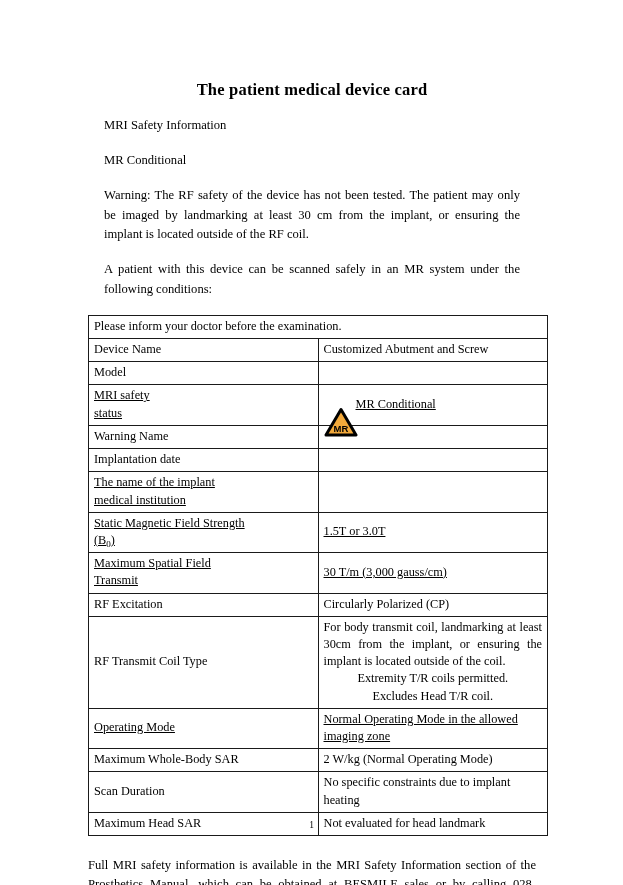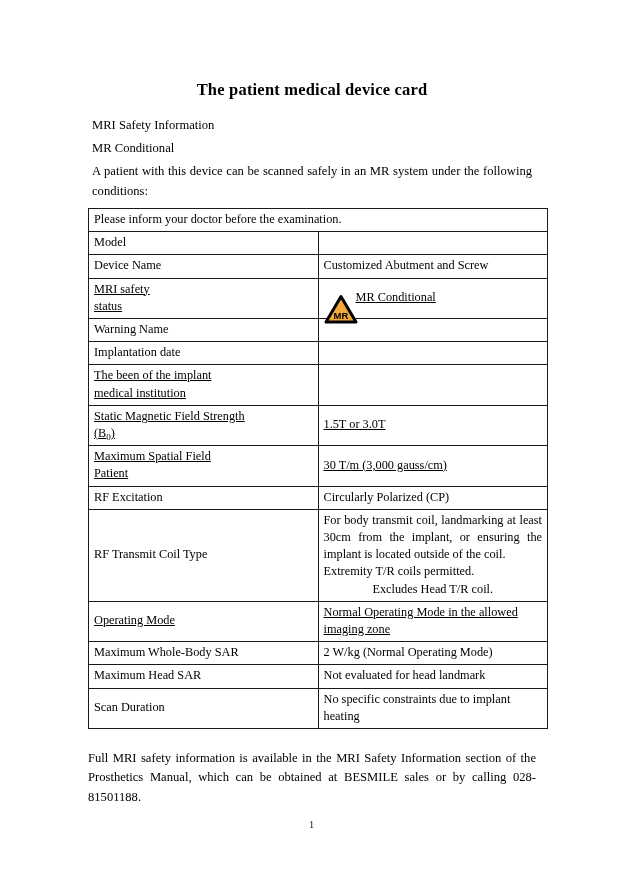--- a/index.html
+++ b/index.html
@@ -37,21 +37,21 @@
     font-weight: bold;
     letter-spacing: 0.2px;
     margin: 0;
     padding-top: 80px;
     line-height: 1.2;
   }
 
   .para {
     font-size: 12.6px;
     line-height: 19.3px;
-    margin: 4px;
+    margin: 16px;
     text-align: justify;
     text-justify: inter-word;
   }
   .para.tight { text-align: left; }
 
   .lead-block {
     margin-top: 16px;
   }
   .lead-block .para + .para { margin-top: 0; }
 
@@ -102,21 +102,21 @@
     display: flex;
     align-items: center;
     gap: 0px;
   }
   .mr-icon {
     display: inline-block;
     width: 34px;
     height: 30px;
     flex: 0 0 auto;
     position: relative;
-    top: 11px;
+    top: 17px;
   }
   .mr-label {
     font-size: 12.3px;
     margin-left: -2px;
   }
 
   
   .closing {
     margin-top: 20px;
     font-size: 12.6px;
@@ -143,37 +143,38 @@
 
 <div class="page">
 
   <div class="content">
 
     <h1 class="doc-title">The patient medical device card</h1>
 
     <div class="lead-block">
       <p class="para tight">MRI Safety Information</p>
       <p class="para tight">MR Conditional</p>
+      <p class="para">Warning: The RF safety of the device has not been tested. The patient may only be imaged by landmarking at least 30 cm from the implant, or ensuring the implant is located outside of the RF coil.</p>
       <p class="para">A patient with this device can be scanned safely in an MR system under the following conditions:</p>
     </div>
 
     <table class="mri-table">
       <tbody>
         <tr class="row-std">
           <td class="full" colspan="2">Please inform your doctor before the examination.</td>
         </tr>
 
         <tr class="row-std">
-          <td class="c1">Model</td>
-          <td class="c2"></td>
-        </tr>
-
-        <tr class="row-std">
           <td class="c1">Device Name</td>
           <td class="c2">Customized Abutment and Screw</td>
+        </tr>
+
+        <tr class="row-std">
+          <td class="c1">Model</td>
+          <td class="c2"></td>
         </tr>
 
         <tr class="row-tall">
           <td class="c1 toptext">
             <span>MRI safety</span><br>
             <span>status</span>
           </td>
           <td class="c2 midlabel">
             <span class="mr-cell-inner">
               <span class="mr-icon">
@@ -192,75 +193,75 @@
           <td class="c2"></td>
         </tr>
 
         <tr class="row-std">
           <td class="c1">Implantation date</td>
           <td class="c2"></td>
         </tr>
 
         <tr class="row-tall">
           <td class="c1 toptext">
-            <span>The been of the implant</span><br>
+            <span>The name of the implant</span><br>
             <span>medical institution</span>
           </td>
           <td class="c2"></td>
         </tr>
 
         <tr class="row-tall">
           <td class="c1 toptext">
             <span>Static Magnetic Field Strength</span><br>
             <span>(B<span class="sub">0</span>)</span>
           </td>
           <td class="c2 midlabel">1.5T or 3.0T</td>
         </tr>
 
         <tr class="row-tall">
           <td class="c1 toptext">
             <span>Maximum Spatial Field</span><br>
-            <span>Patient</span>
+            <span>Transmit</span>
           </td>
           <td class="c2 midlabel">30 T/m (3,000 gauss/cm)</td>
         </tr>
 
         <tr class="row-std">
           <td class="c1">RF Excitation</td>
           <td class="c2">Circularly Polarized (CP)</td>
         </tr>
 
         <tr>
           <td class="c1 midlabel">RF Transmit Coil Type</td>
           <td class="c2 justified">
             <div>For body transmit coil, landmarking at least 30cm from the implant, or ensuring the implant is located outside of the coil.</div>
-            <div style="text-align:left">Extremity T/R coils permitted.</div>
+            <div style="text-align:center">Extremity T/R coils permitted.</div>
             <div style="text-align:center">Excludes Head T/R coil.</div>
           </td>
         </tr>
 
         <tr class="row-tall">
           <td class="c1 midlabel">Operating Mode</td>
           <td class="c2 toptext">Normal Operating Mode in the allowed imaging zone</td>
         </tr>
 
         <tr class="row-std">
           <td class="c1">Maximum Whole-Body SAR</td>
           <td class="c2">2 W/kg (Normal Operating Mode)</td>
         </tr>
 
         <tr class="row-std">
+          <td class="c1">Scan Duration</td>
+          <td class="c2">No specific constraints due to implant heating</td>
+        </tr>
+
+        <tr class="row-std">
           <td class="c1">Maximum Head SAR</td>
           <td class="c2">Not evaluated for head landmark</td>
         </tr>
-
-        <tr class="row-std">
-          <td class="c1">Scan Duration</td>
-          <td class="c2">No specific constraints due to implant heating</td>
-        </tr>
       </tbody>
     </table>
 
 
     <p class="closing closing2">Full MRI safety information is available in the MRI Safety Information section of the Prosthetics Manual, which can be obtained at BESMILE sales or by calling 028-81501188.</p>
 
   </div>
 
   <div class="page-number">1</div>
 

